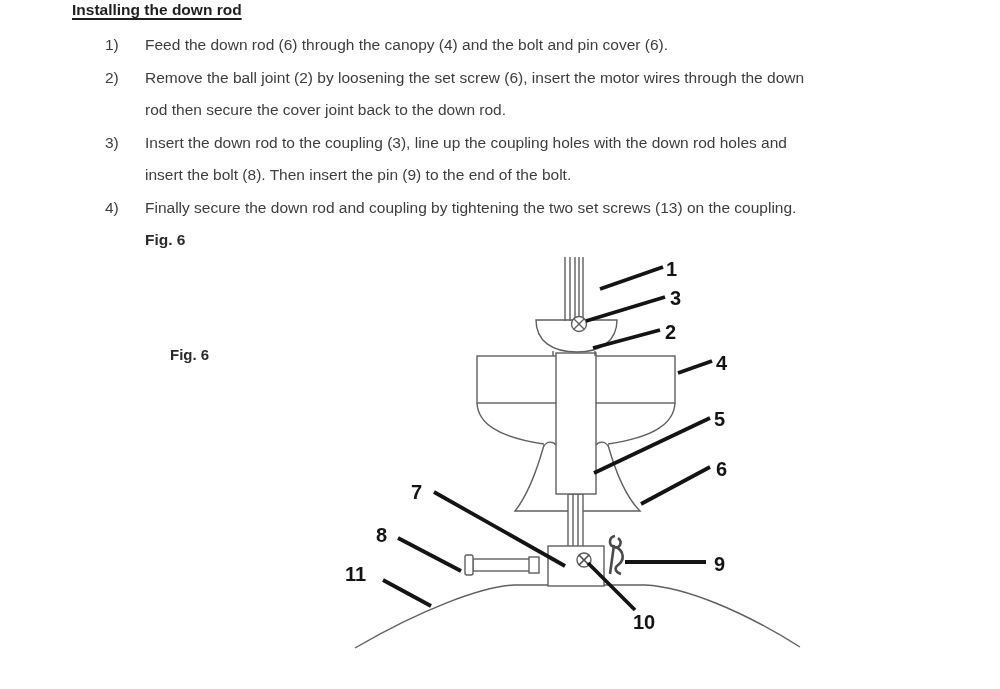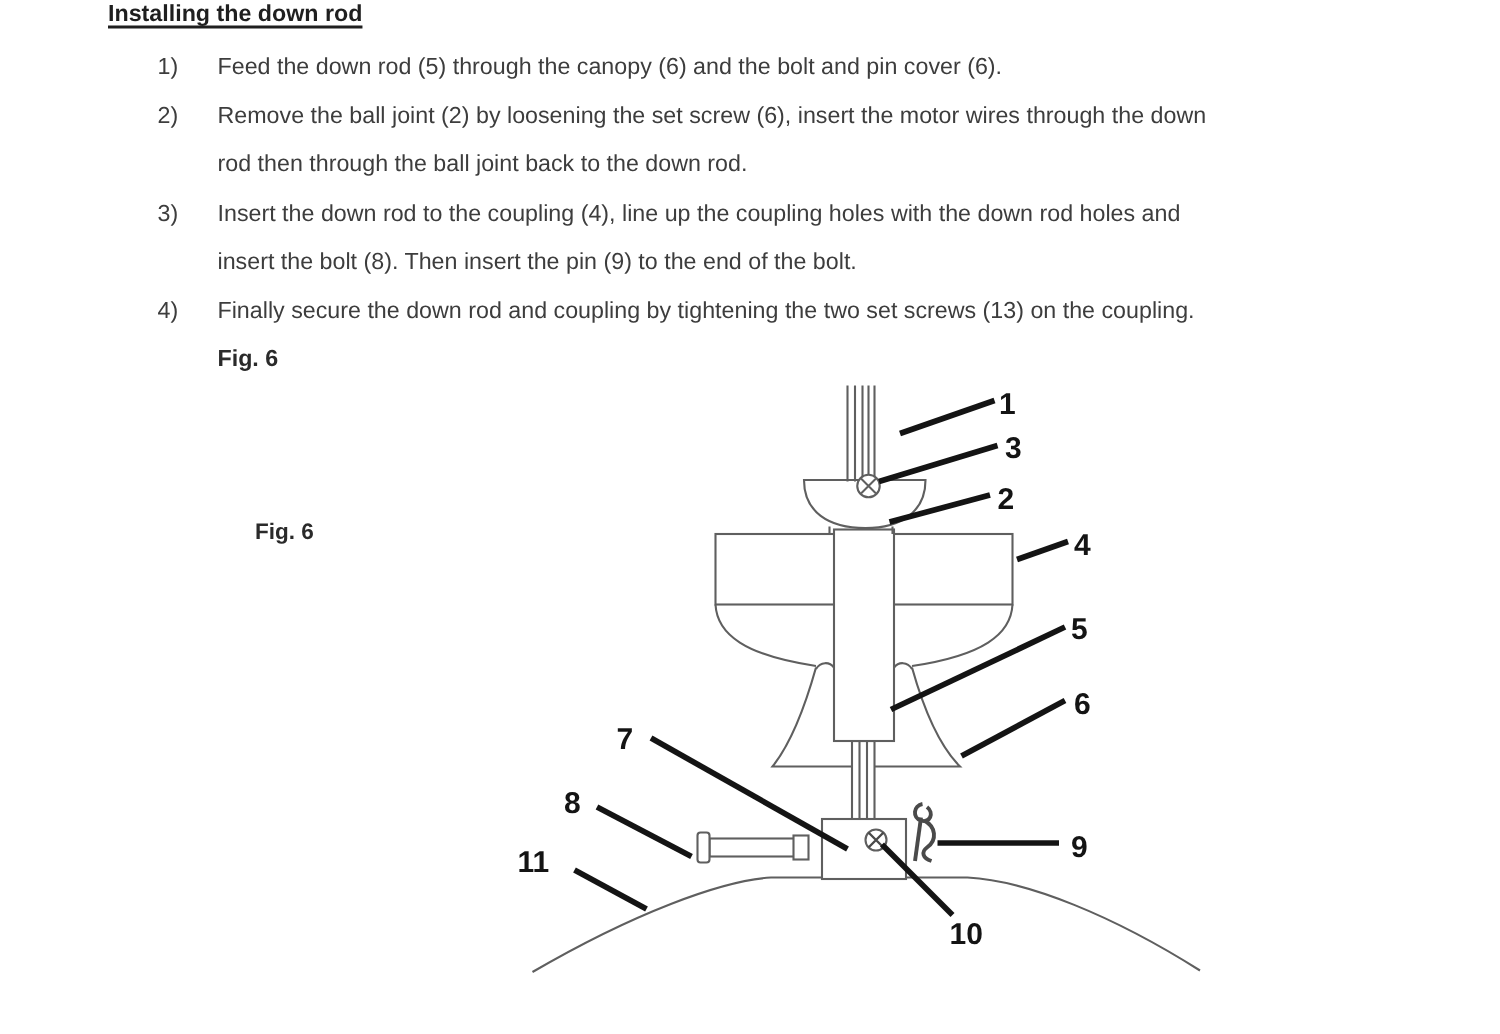--- a/index.html
+++ b/index.html
@@ -43,33 +43,33 @@
 </head>
 <body>
 
 <div id="page">
 
   <div class="title">Installing the down rod</div>
 
   <div class="steps">
     <div class="row">
       <span class="num">1)</span>
-      <span class="txt">Feed the down rod (5) through the canopy (6) and the bolt and pin cover (6).</span>
+      <span class="txt">Feed the down rod (6) through the canopy (4) and the bolt and pin cover (6).</span>
     </div>
     <div class="row">
       <span class="num">2)</span>
       <span class="txt">Remove the ball joint (2) by loosening the set screw (6), insert the motor wires through the down</span>
     </div>
     <div class="row">
       <span class="num"></span>
-      <span class="txt">rod then through the ball joint back to the down rod.</span>
+      <span class="txt">rod then secure the cover joint back to the down rod.</span>
     </div>
     <div class="row">
       <span class="num">3)</span>
-      <span class="txt">Insert the down rod to the coupling (4), line up the coupling holes with the down rod holes and</span>
+      <span class="txt">Insert the down rod to the coupling (3), line up the coupling holes with the down rod holes and</span>
     </div>
     <div class="row">
       <span class="num"></span>
       <span class="txt">insert the bolt (8). Then insert the pin (9) to the end of the bolt.</span>
     </div>
     <div class="row">
       <span class="num">4)</span>
       <span class="txt">Finally secure the down rod and coupling by tightening the two set screws (13) on the coupling.</span>
     </div>
     <div class="row">

